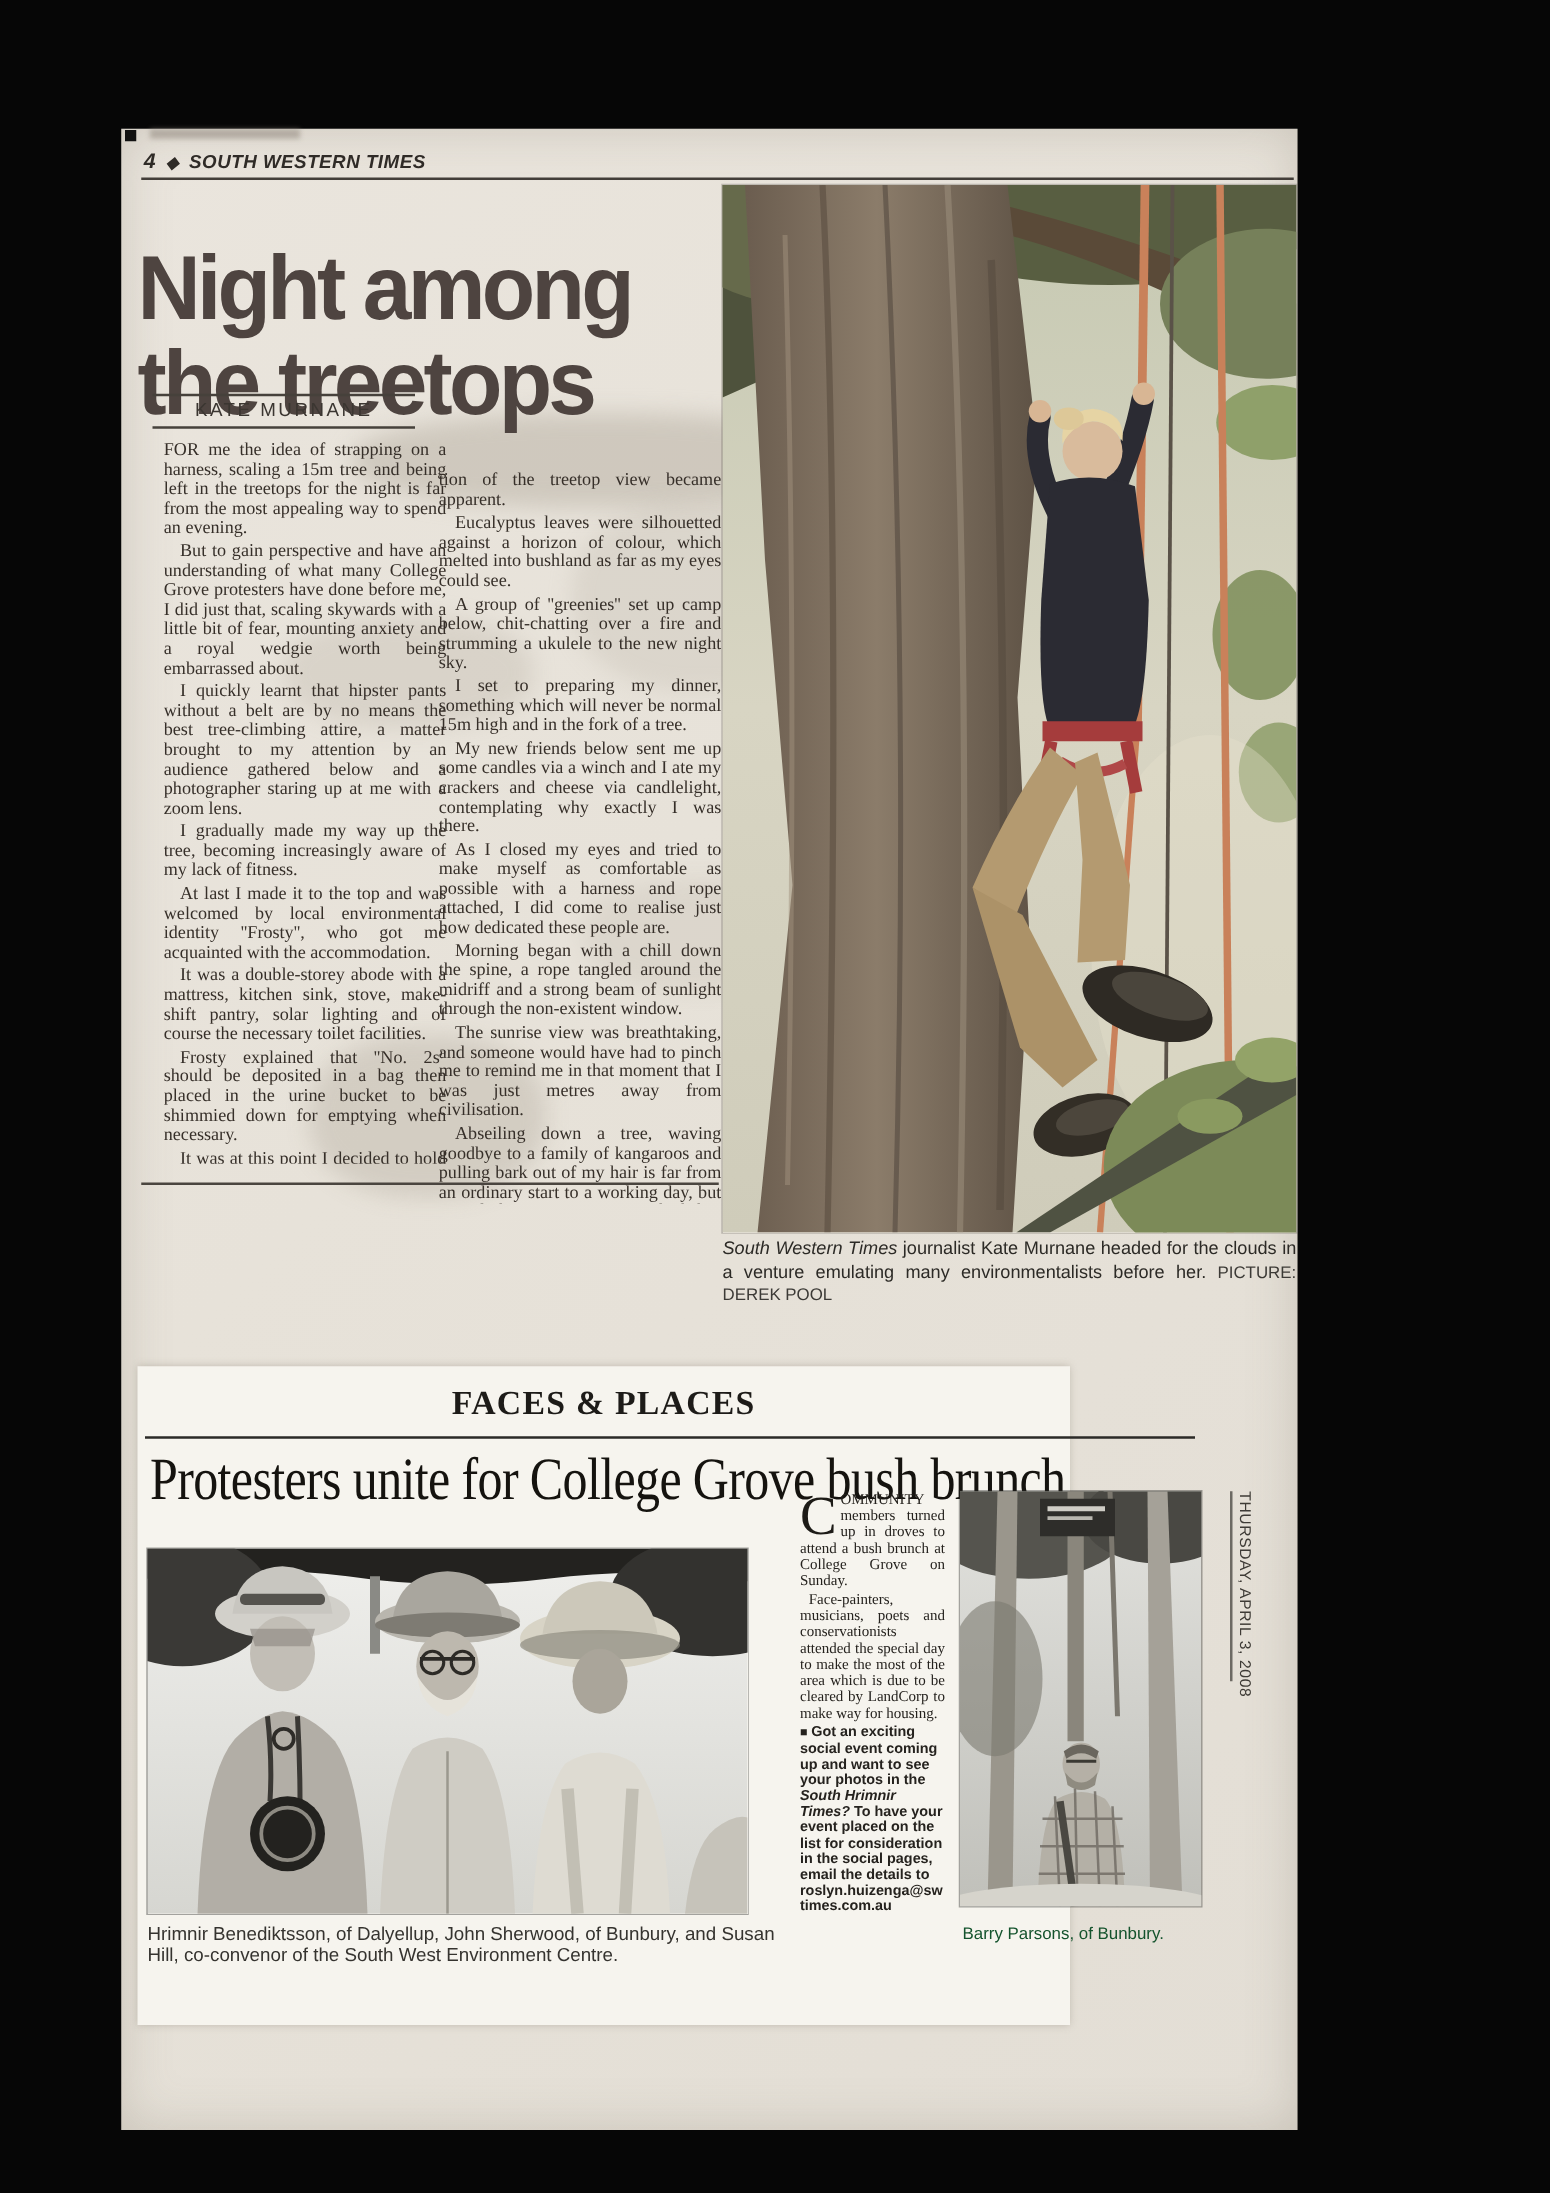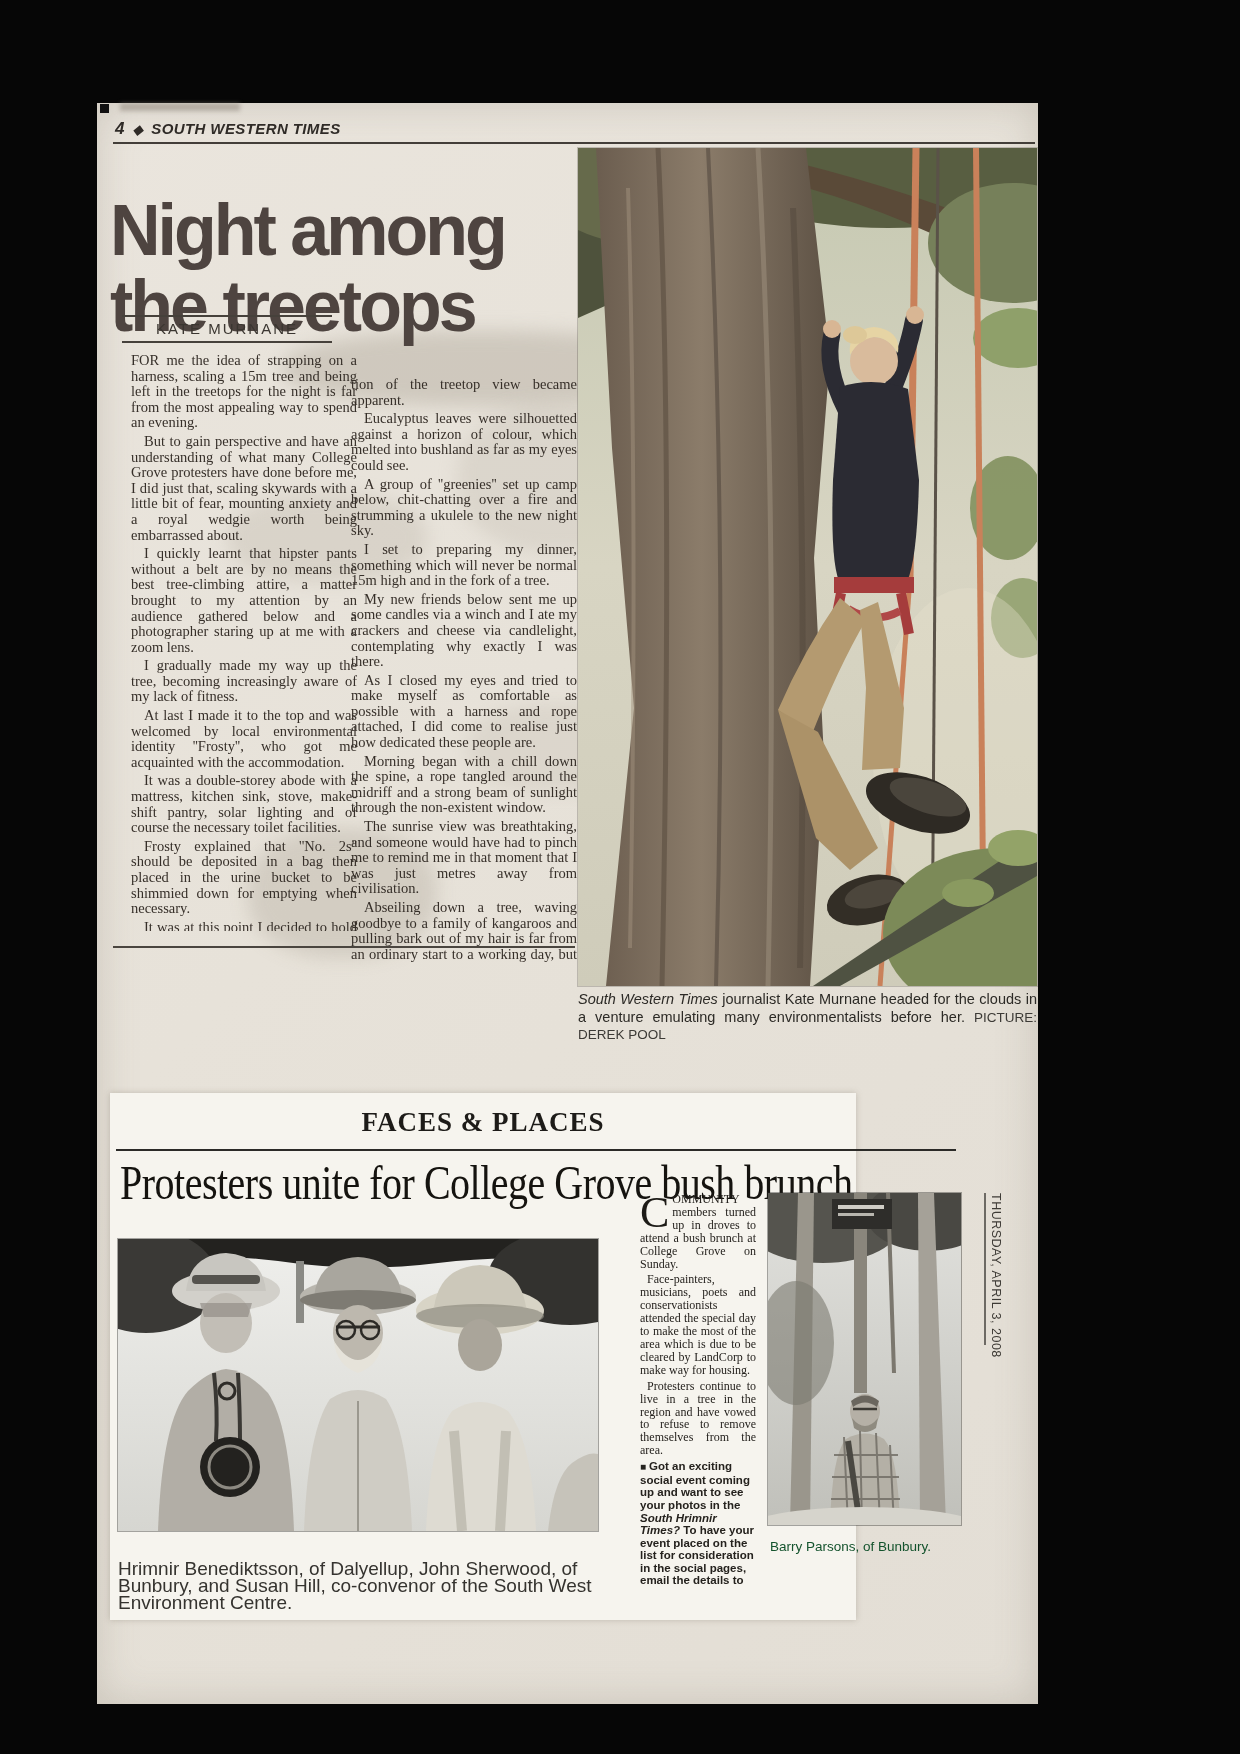--- a/index.html
+++ b/index.html
@@ -57,22 +57,22 @@
   .faces-header{position:absolute;left:0;top:14px;width:100%;text-align:center;
                 font-family:"Liberation Serif",serif;font-weight:bold;font-size:27px;
                 letter-spacing:1px;color:#1d1b18;}
   .faces-rule{position:absolute;left:6px;top:56px;width:840px;height:2px;background:#2b2a27;}
   .faces-headline{position:absolute;left:10px;top:62px;margin:0;width:840px;white-space:nowrap;
                   font-family:"Liberation Serif",serif;font-weight:normal;font-size:40px;
                   letter-spacing:-.5px;color:#15130f;transform:scaleY(1.2);transform-origin:left top;}
 
   .photo-group{position:absolute;left:8px;top:146px;width:480px;height:292px;margin:0;
                box-shadow:0 0 0 1px rgba(40,40,38,.4);}
-  .caption-group{position:absolute;left:8px;top:467px;width:520px;
-                 font-family:"Liberation Sans",sans-serif;font-size:19px;line-height:17px;color:#35332f;}
+  .caption-group{position:absolute;left:8px;top:446px;width:520px;
+                 font-family:"Liberation Sans",sans-serif;font-size:15px;line-height:17px;color:#35332f;}
 
   .faces-col{position:absolute;left:530px;top:100px;width:116px;height:394px;
              font-size:12px;line-height:12.9px;text-align:justify;color:#25221e;overflow:hidden;}
   .faces-col p{margin:0 0 3px 0;text-indent:7px;}
   .faces-col p.lead{text-indent:0;}
   .dropcap{float:left;font-size:44px;line-height:36px;padding:2px 3px 0 0;color:#1d1b17;
            font-family:"Liberation Serif",serif;}
   .faces-col .social{font-family:"Liberation Sans",sans-serif;font-weight:bold;font-size:11.5px;
                      line-height:12.6px;text-indent:0;overflow-wrap:anywhere;text-align:left;}
   .faces-col .social em{font-style:italic;}
@@ -255,21 +255,20 @@
         <ellipse cx="362" cy="106" rx="22" ry="26" fill="#aaa59a"></ellipse>
         <path d="M308,292 Q312,202 334,172 Q362,154 390,172 Q414,202 418,292 Z" fill="#dedbd2"></path>
         <path d="M336,192 L344,292" stroke="#c2bfb4" stroke-width="10"></path>
         <path d="M388,192 L382,292" stroke="#c2bfb4" stroke-width="10"></path>
       </svg>
     </figure>
 
     <div class="faces-col">
       <p class="lead"><span class="dropcap">C</span><span>OMMUNITY members turned up in droves to attend a bush brunch at College Grove on Sunday.</span></p>
       <p>Face-painters, musicians, poets and conservationists attended the special day to make the most of the area which is due to be cleared by LandCorp to make way for housing.</p>
-      <p>Protesters continue to live in a tree in the region and have vowed to refuse to remove themselves from the area.</p>
       <p class="social"><span class="bullet">■</span><span>Got an exciting social event coming up and want to see your photos in the </span><em>South Hrimnir Times?</em><span> To have your event placed on the list for consideration in the social pages, email the details to roslyn.huizenga@swtimes.com.au</span></p>
     </div>
 
     <figure class="photo-barry">
       <svg width="193" height="332" viewBox="0 0 193 332">
         <defs>
           <linearGradient id="skyB" x1="0" y1="0" x2="0" y2="1">
             <stop offset="0" stop-color="#e2e2de"></stop>
               <stop offset="1" stop-color="#c0c0ba"></stop>
           </linearGradient>

